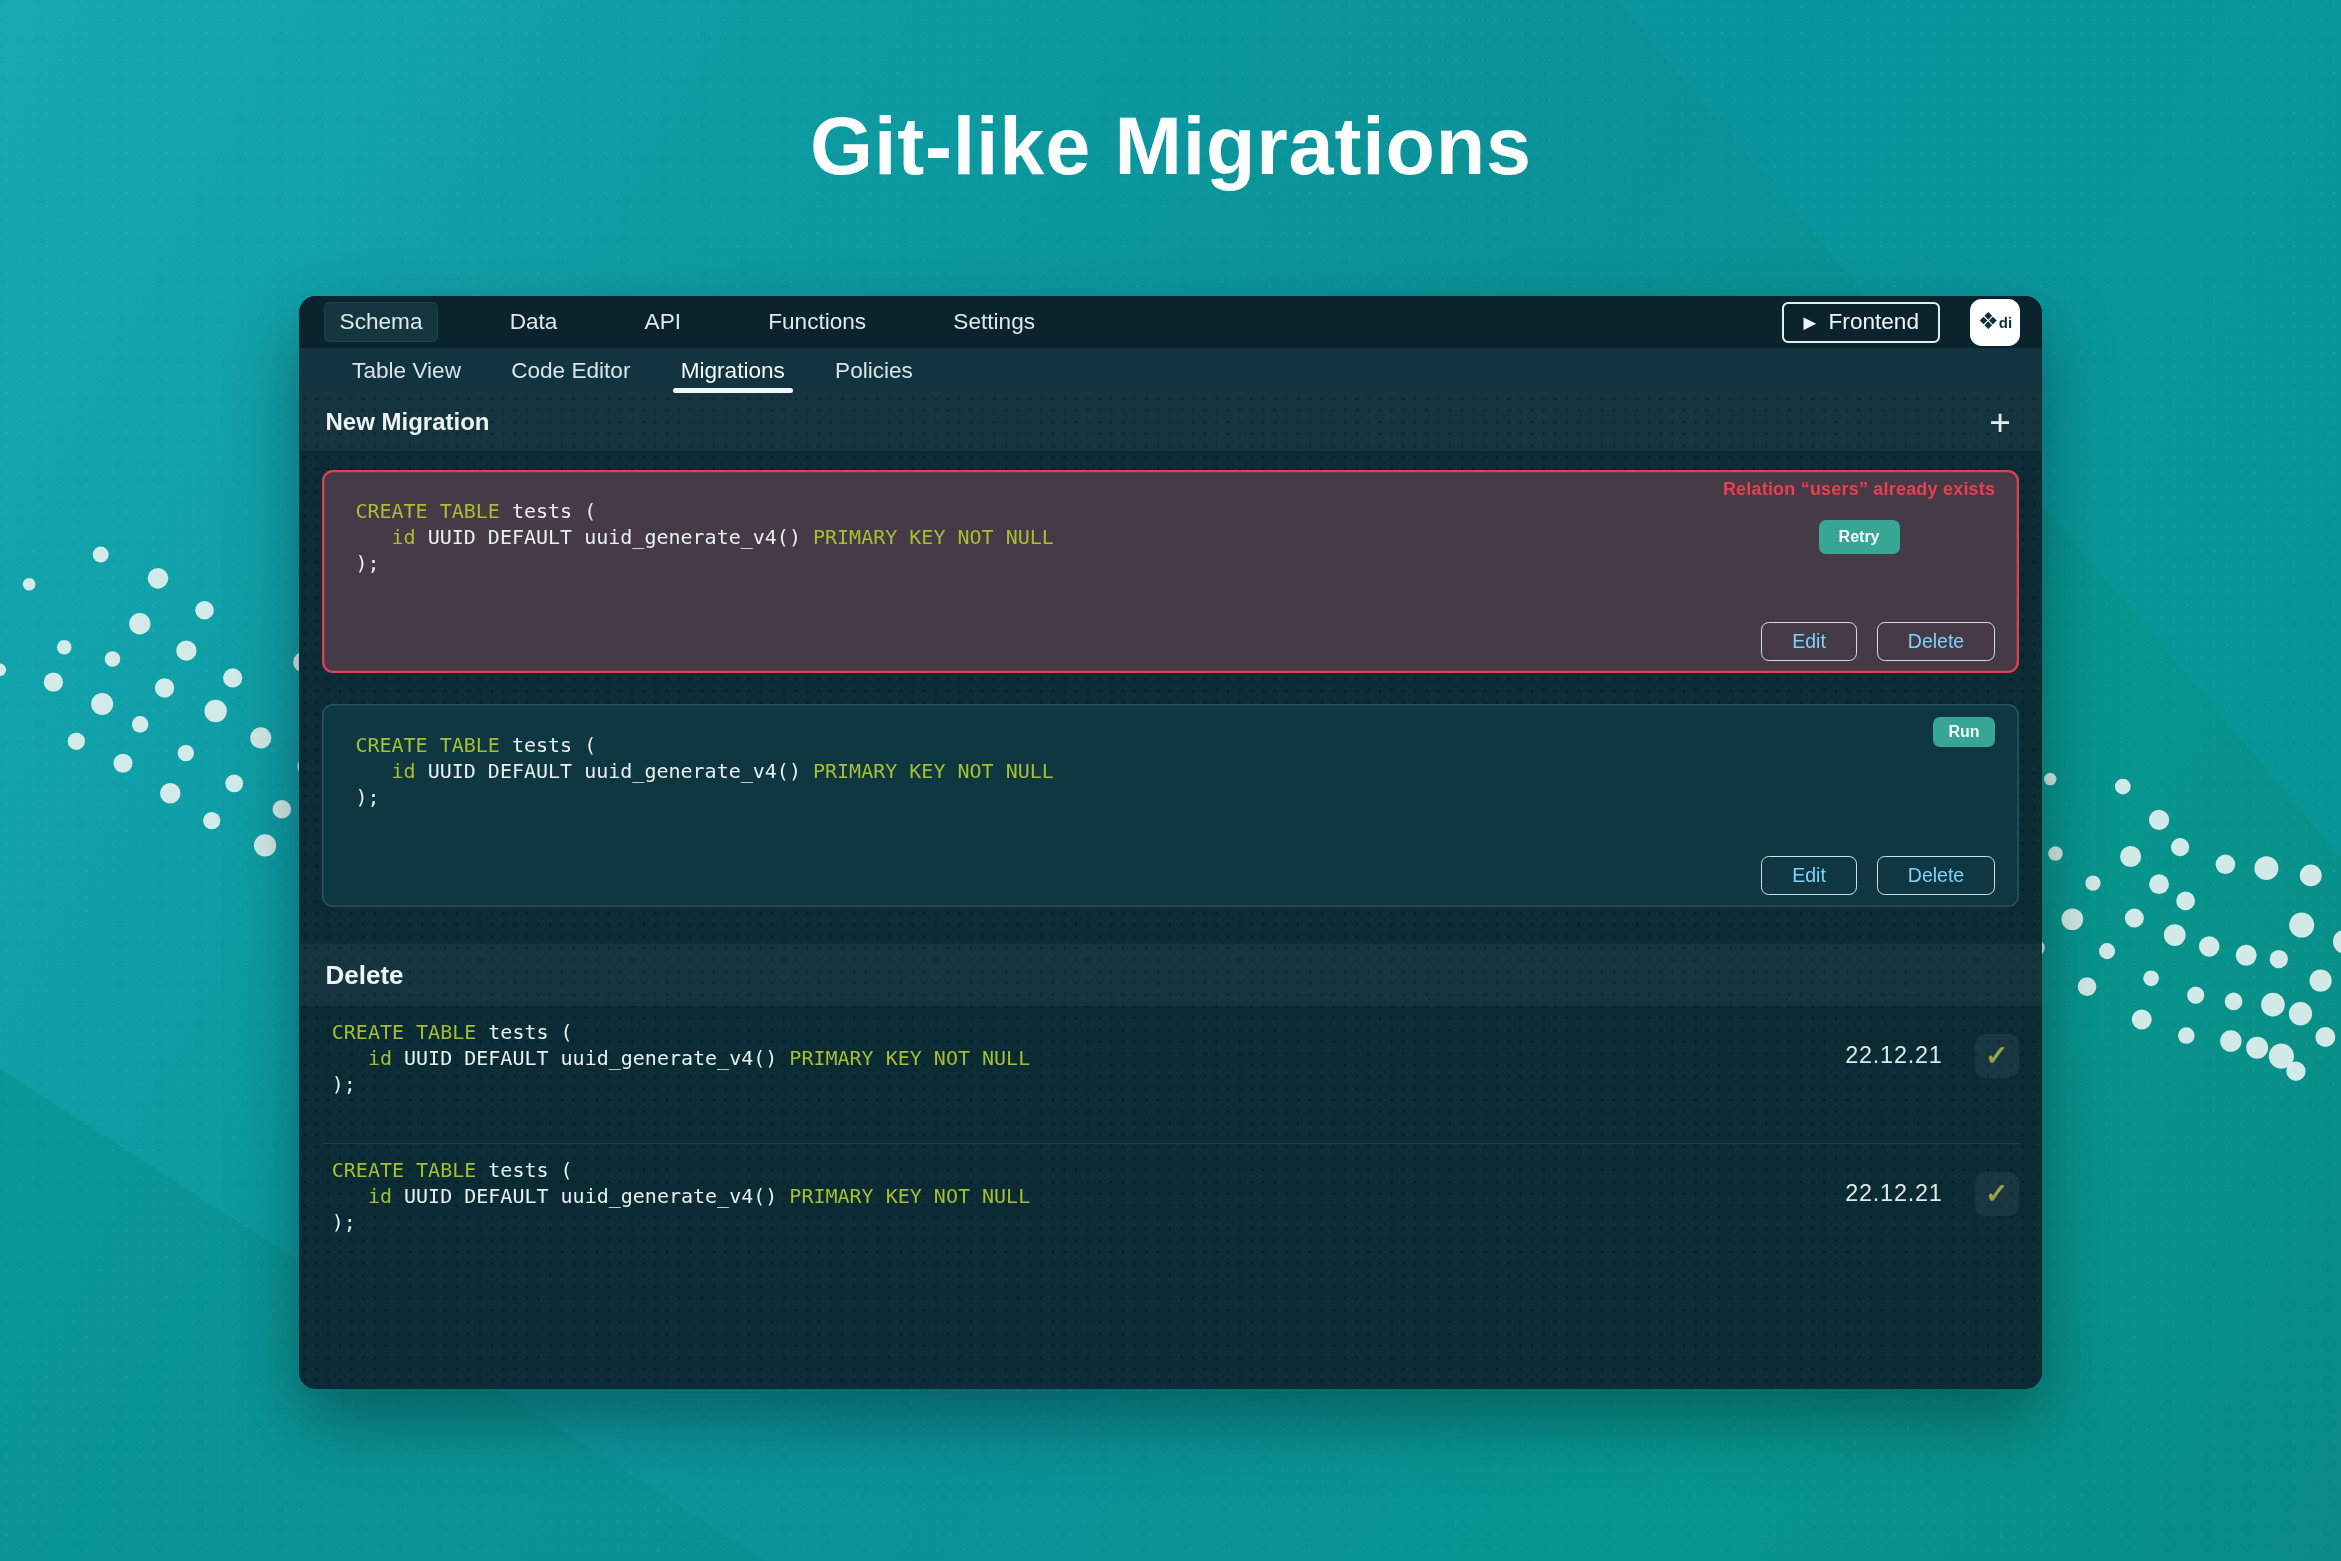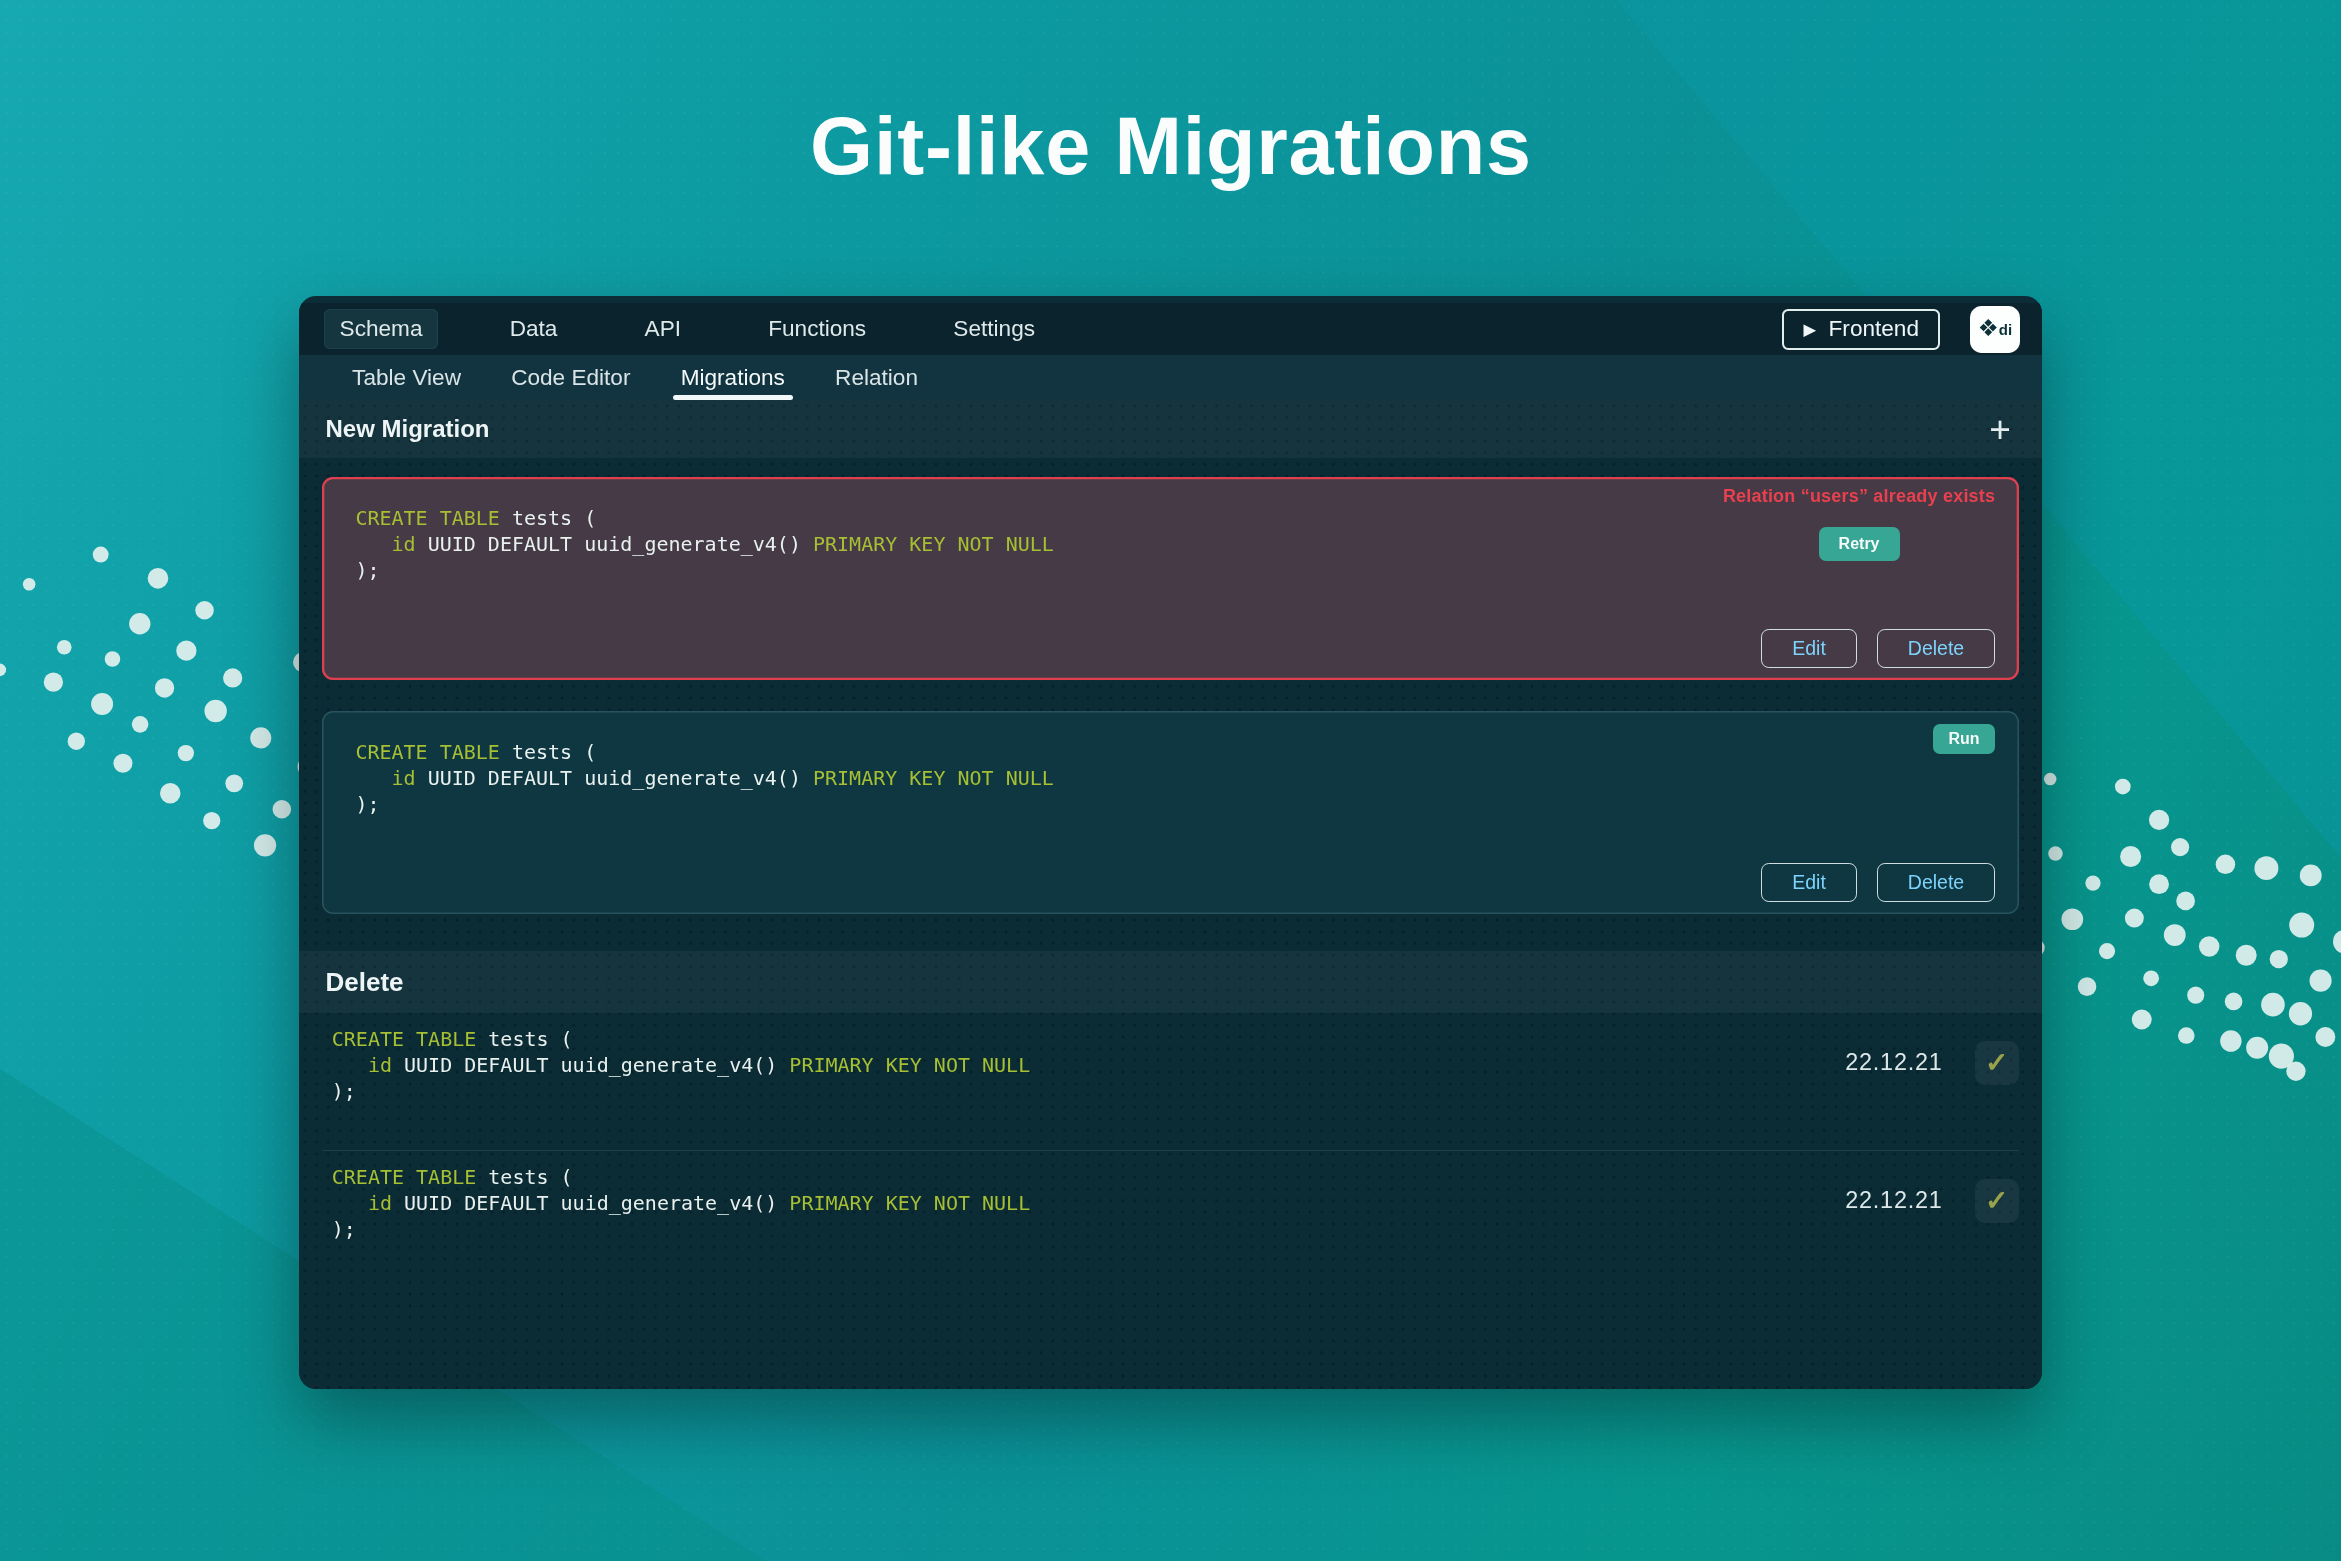--- a/index.html
+++ b/index.html
@@ -42,21 +42,21 @@
     position:absolute; left:299px; top:296px; width:1743px; height:1093px;
     background:#0c2d38; border-radius:17px;
     box-shadow:0 31px 70px rgba(0,0,0,0.35);
     overflow:hidden;
     color:#e8f1f2;
   }
   
   .topnav {
     height:52px; background:#0a232d;
     display:flex; align-items:center; padding:0 22px 0 25px;
-    font-size:22.6px; color:#dfe9ea;margin-top:7px;
+    font-size:22.6px; color:#dfe9ea;
   }
   .topnav-item { margin-right:56px; padding:7px 15.6px; border-radius:6.2px; cursor:default; }
   .topnav-item.active { background:#15363f; box-shadow:inset 0 0 0 0.8px #1d4550; }
   .topnav-spacer { flex:1; }
   .frontend-btn {
     display:flex; align-items:center; gap:12.5px;
     border:2px solid #e3edee; border-radius:6.2px;
     padding:5.5px 19px; font-size:22.6px; font-weight:500; color:#f1f7f8;
     background:transparent;
   }
@@ -290,21 +290,21 @@
     <div class="logo-btn">
       <span class="diamonds">❖</span>
       <span class="logo-text">di</span>
     </div>
   </div>
 
   <div class="subnav">
     <span class="subnav-item">Table View</span>
     <span class="subnav-item">Code Editor</span>
     <span class="subnav-item active">Migrations</span>
-    <span class="subnav-item">Relation</span>
+    <span class="subnav-item">Policies</span>
   </div>
 
   <div class="panel-body">
 
     <div class="section-band band-new">
       <span class="band-heading">New Migration</span>
       <button class="add-btn">+</button>
     </div>
 
     <div class="cards">

